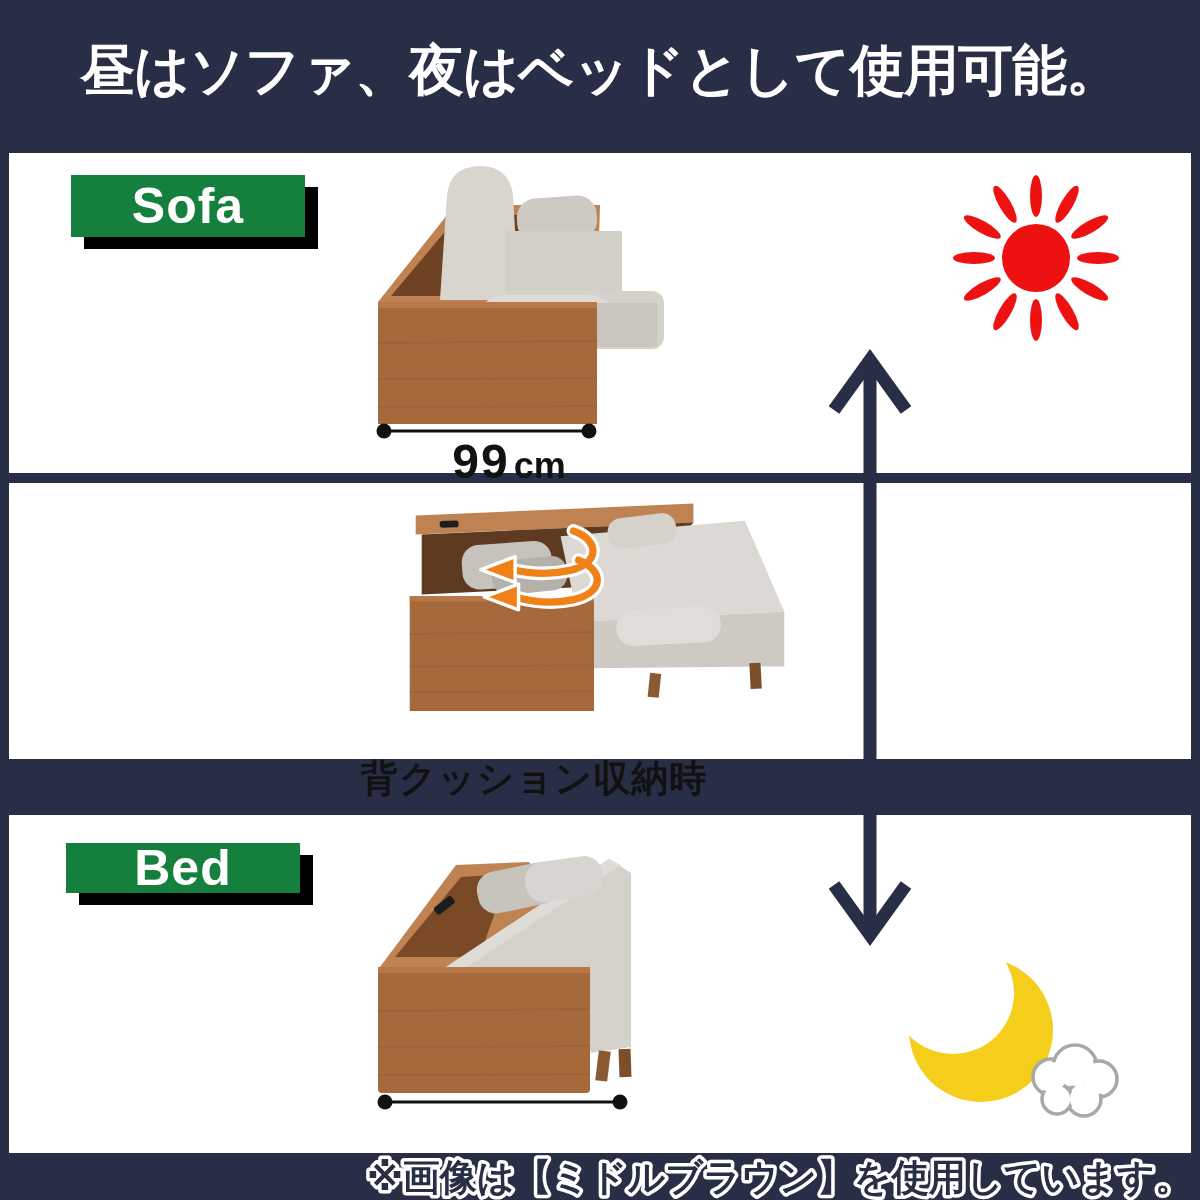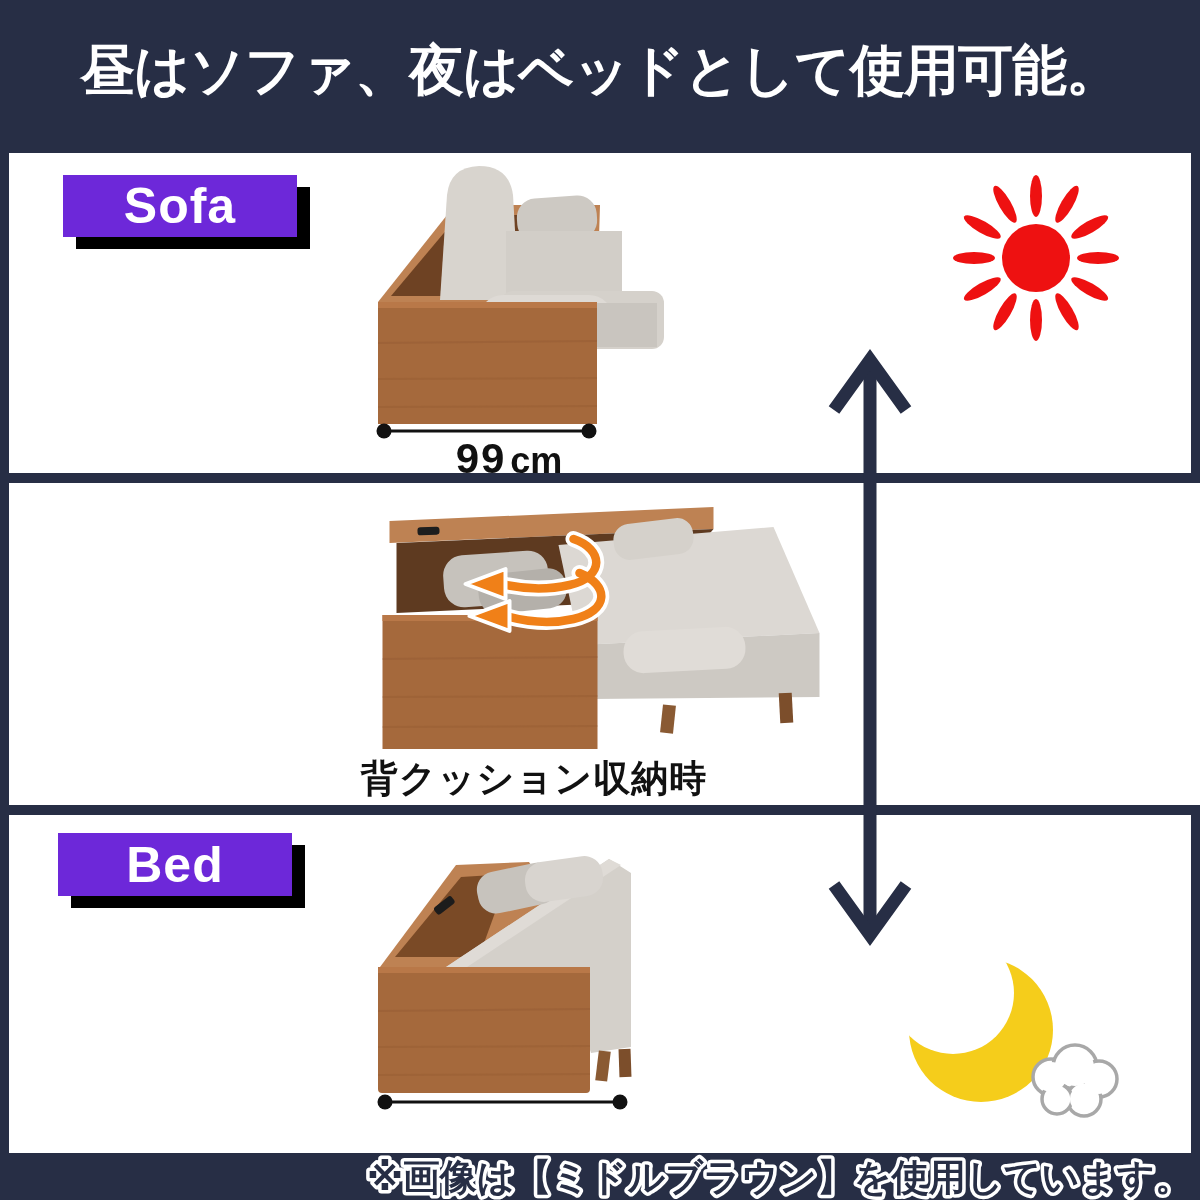--- a/index.html
+++ b/index.html
@@ -13,37 +13,37 @@
     position:absolute;left:0;top:0;width:1200px;height:142px;
     display:flex;align-items:center;justify-content:center;
   }
   .banner-title{
     margin:0;color:#ffffff;font-size:55px;font-weight:bold;
     letter-spacing:-1px;white-space:nowrap;
   }
   
   .panel{position:absolute;left:9px;width:1182px;background:#ffffff;}
   .panel-sofa{top:153px;height:320px;}
-  .panel-stored{top:483px;height:322px;padding-left:9px;}
+  .panel-stored{top:483px;height:276px;}
   .panel-bed{top:815px;height:338px;}
   .scene{position:absolute;left:0;top:0;width:100%;height:100%;display:block;}
   
   .tag{
-    position:absolute;background:#6d28d9;box-shadow:13px 12px 0 #000000;
+    position:absolute;background:#15803d;box-shadow:13px 12px 0 #000000;
     display:flex;align-items:center;justify-content:center;
-    color:#ffffff;font-weight:bold;font-size:50px;letter-spacing:1px;
+    color:#ffffff;font-weight:bold;font-size:50px;letter-spacing:1px;margin-left:8px;
   }
   .tag-sofa{left:54px;top:22px;width:234px;height:62px;}
-  .tag-bed{left:49px;top:18px;width:234px;height:63px;text-align:right;}
+  .tag-bed{left:49px;top:28px;width:234px;height:50px;text-align:right;}
   
   .dim-label{
     position:absolute;color:#111111;font-weight:bold;text-align:center;
     line-height:1;white-space:nowrap;
   }
-  .dim-label .num{font-size:42px;letter-spacing:2px;}
+  .dim-label .num{font-size:48px;letter-spacing:2px;}
   .dim-label .prefix{font-size:37px;}
   .dim-label .unit{font-size:36px;margin-left:4px;}
   .dim-sofa{left:385px;top:285px;width:230px;}
   .dim-bed{left:350px;top:292px;width:295px;}
   .dim-bed .num{font-size:46px;}
   
   .caption{
     position:absolute;left:335px;top:271px;width:380px;text-align:center;
     color:#111111;font-weight:bold;font-size:37px;letter-spacing:1px;white-space:nowrap;
   }

